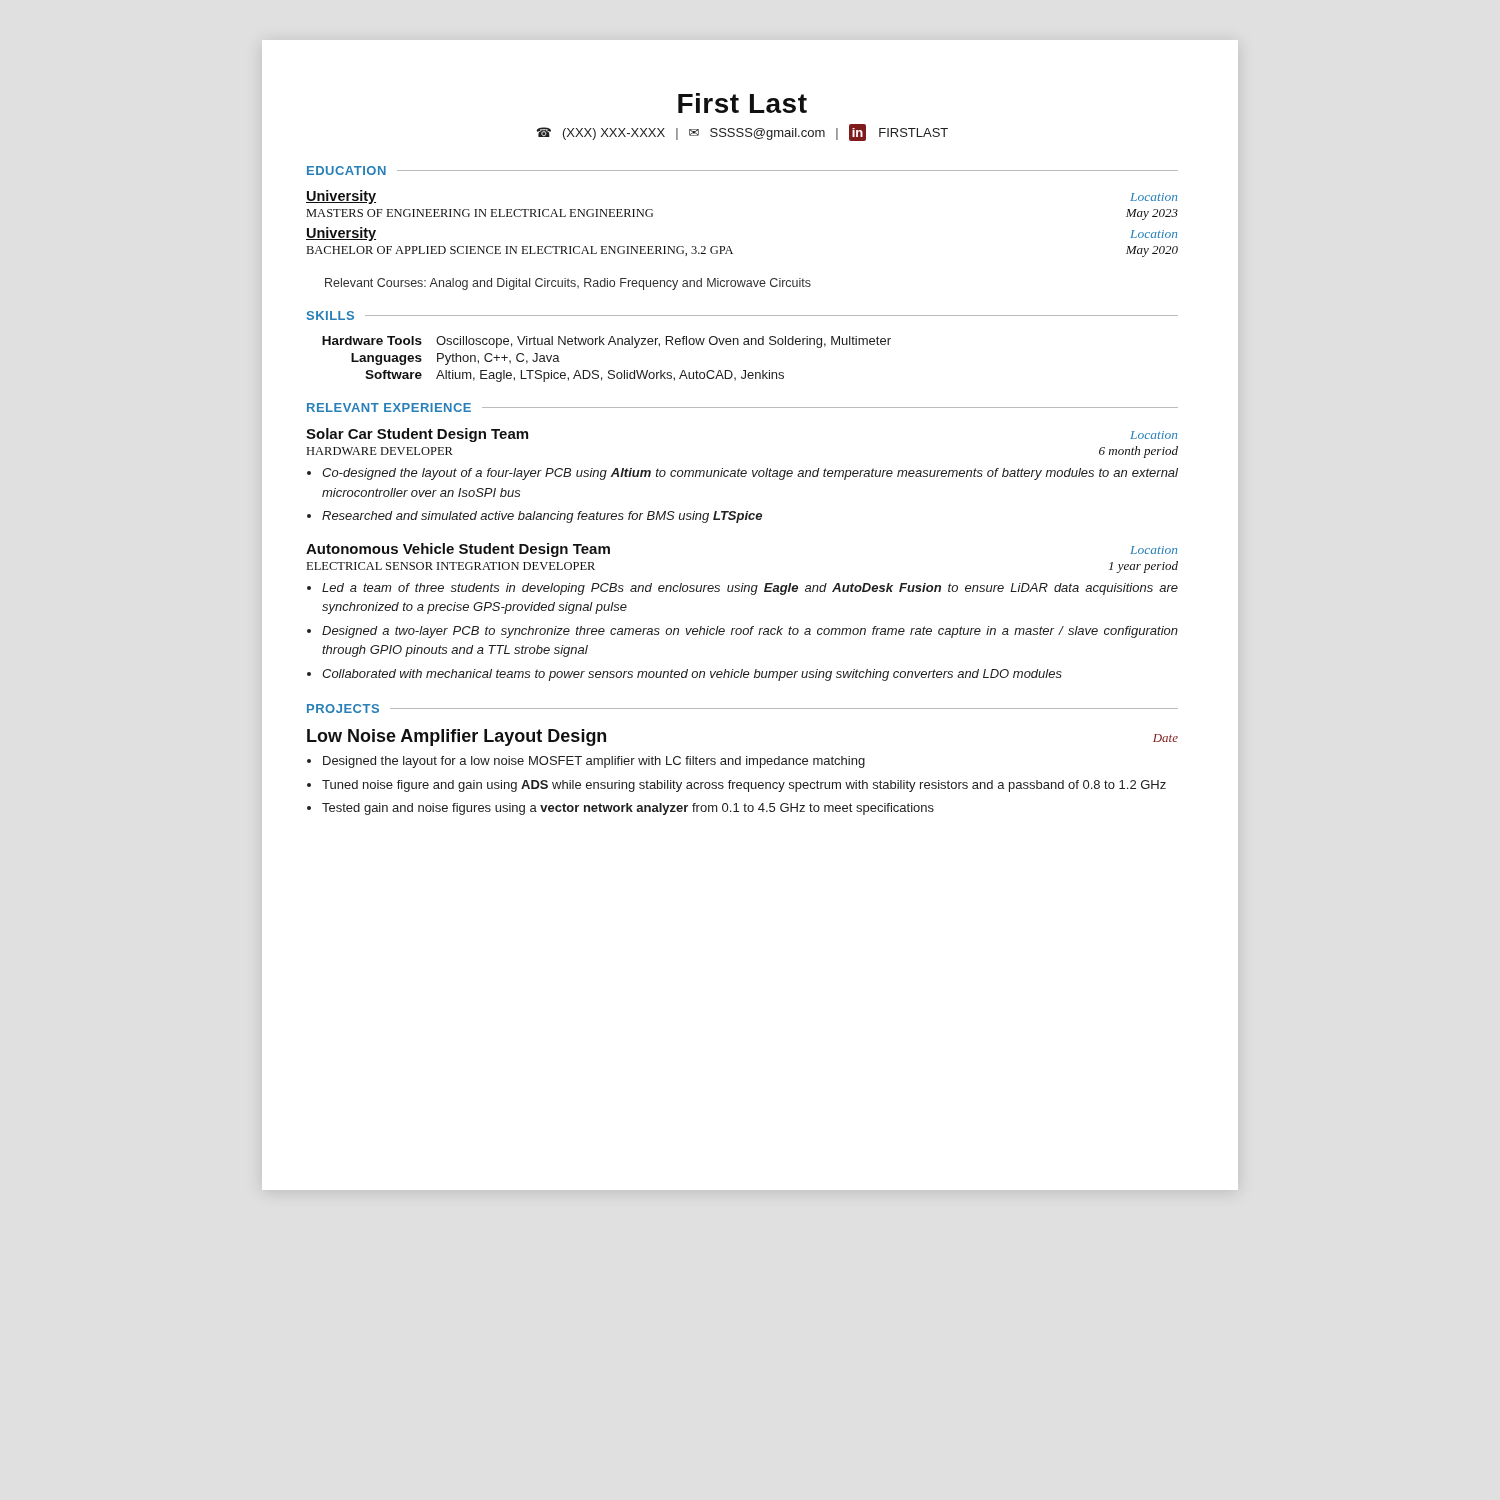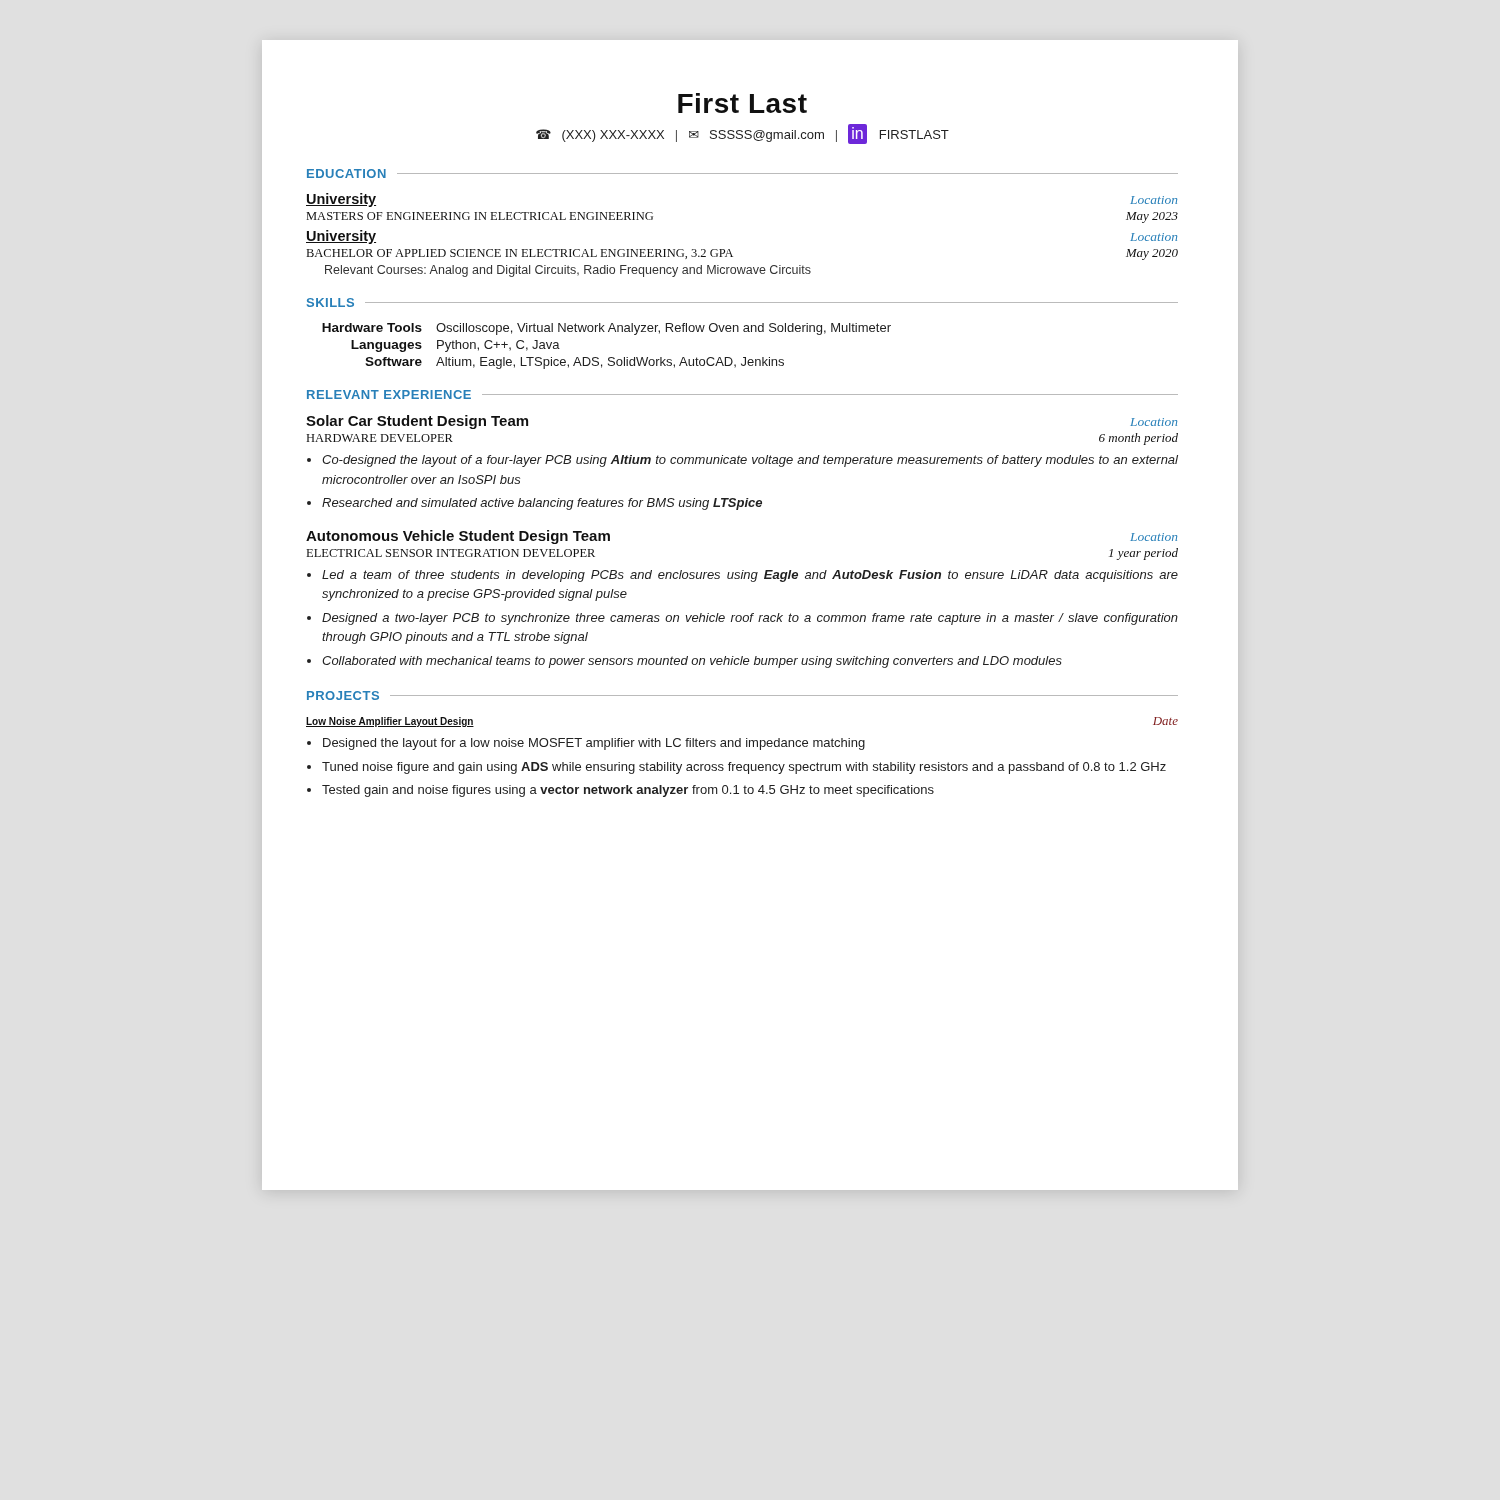--- a/index.html
+++ b/index.html
@@ -45,24 +45,24 @@
       align-items: center;
       gap: 10px;
       font-family: Arial, sans-serif;
     }
 
     .header-contact .sep {
       color: #555;
     }
 
     .linkedin-in {
-      font-weight: normal;
+      font-weight: bold;
       color: #0077b5;
-      font-size: 16px;
-      background: #6d28d9;
+      font-size: 13px;
+      background: #7f1d1d;
       color: white;
       padding: 1px 3px;
       border-radius: 2px;
       margin-right: 2px;
     }
 
     
     .section {
       margin-bottom: 18px;
     }
@@ -134,21 +134,21 @@
     .edu-date {
       font-style: italic;
       font-size: 13px;
       color: #111;
       font-family: Georgia, serif;
     }
 
     .edu-courses {
       font-size: 12.5px;
       color: #333;
-      margin-top: 2px;
+      margin-top: 18px;
       font-family: Arial, sans-serif;
       padding-left: 18px;
     }
 
     
     .skills-table {
       width: 100%;
     }
 
     .skills-row {
@@ -243,25 +243,24 @@
       margin-bottom: 14px;
     }
 
     .proj-title-row {
       display: flex;
       justify-content: space-between;
       align-items: baseline;
     }
 
     .proj-name {
-      font-size: 10px;
-      font-weight: bold;
-      font-family: Arial, sans-serif;
-      color: #111;
-      text-decoration: underline;
+      font-size: 18px;
+      font-weight: bold;
+      font-family: Arial, sans-serif;
+      color: #111;
     }
 
     .proj-date {
       font-style: italic;
       font-size: 13px;
       color: #7f1d1d;
       font-family: Georgia, serif;
     }
 
     .proj-bullets {

